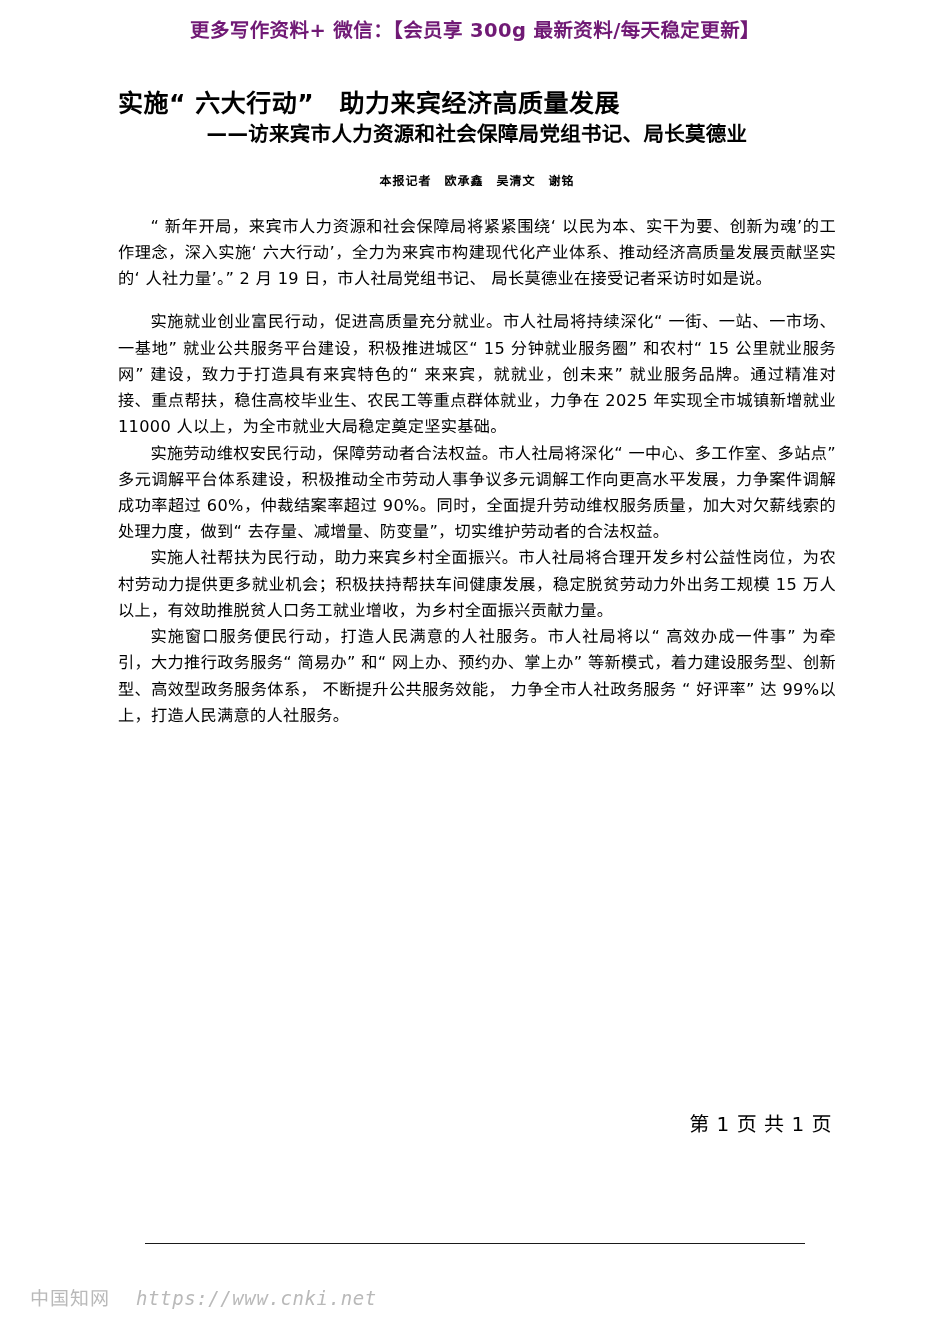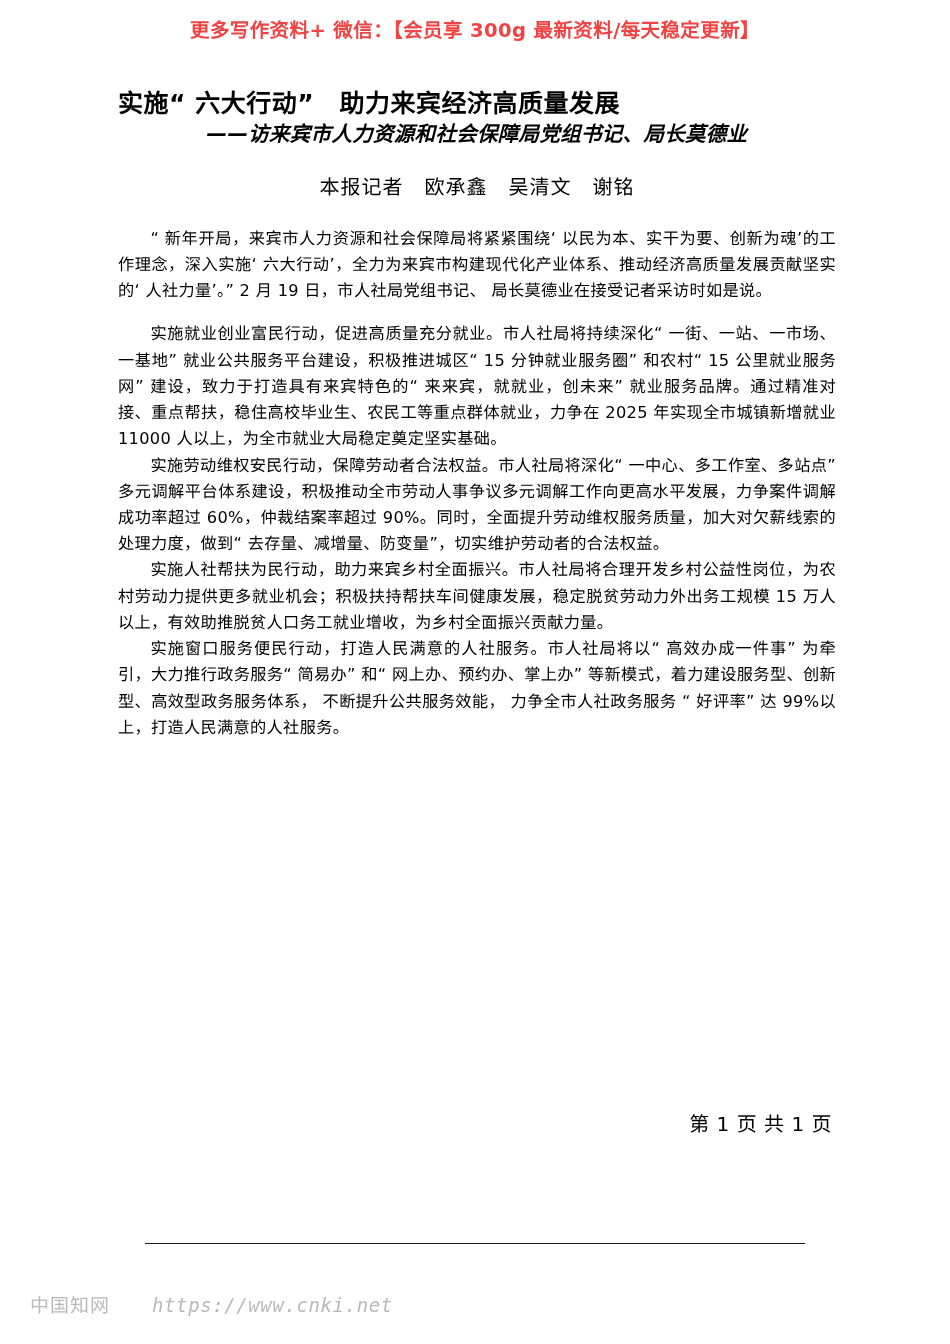--- a/index.html
+++ b/index.html
@@ -20,21 +20,21 @@
     color: #000000;
   }
 
   
   .promo-banner {
     position: absolute;
     left: 0;
     top: 14px;
     width: 950px;
     text-align: center;
-    color: #ef4444;
+    color: #701a75;
     font-size: 19.5px;
     font-weight: bold;
     letter-spacing: 0.4px;
     white-space: nowrap;
   }
 
   
   .doc {
     position: absolute;
     left: 118px;
@@ -59,27 +59,26 @@
     letter-spacing: 0.5px;
   }
 
   .title-sub {
     text-align: center;
     font-size: 20.5px;
     font-weight: bold;
     line-height: 1.3;
     margin: 1px 0 0 0;
     letter-spacing: 0.3px;
-    font-style: italic;
   }
 
   .byline {
     text-align: center;
-    font-size: 20px;
-    font-weight: normal;
+    font-size: 12px;
+    font-weight: bold;
     margin: 23px 0 0 0;
     letter-spacing: 1px;
   }
 
   .article {
     margin-top: 26px;
   }
 
   .article p {
     margin: 0;
@@ -113,24 +112,23 @@
     height: 1px;
     background: #1a1a1a;
   }
 
   .watermark {
     position: absolute;
     left: 30px;
     top: 1283px;
     display: flex;
     align-items: baseline;
-    gap: 42px;
+    gap: 26px;
     color: #b9b9b9;
     white-space: nowrap;
-    margin-top: 7px;
   }
 
   .watermark-brand {
     font-size: 19px;
     letter-spacing: 1px;
   }
 
   .watermark-url {
     font-family: "DejaVu Sans Mono", "Liberation Mono", monospace;
     font-size: 19px;

